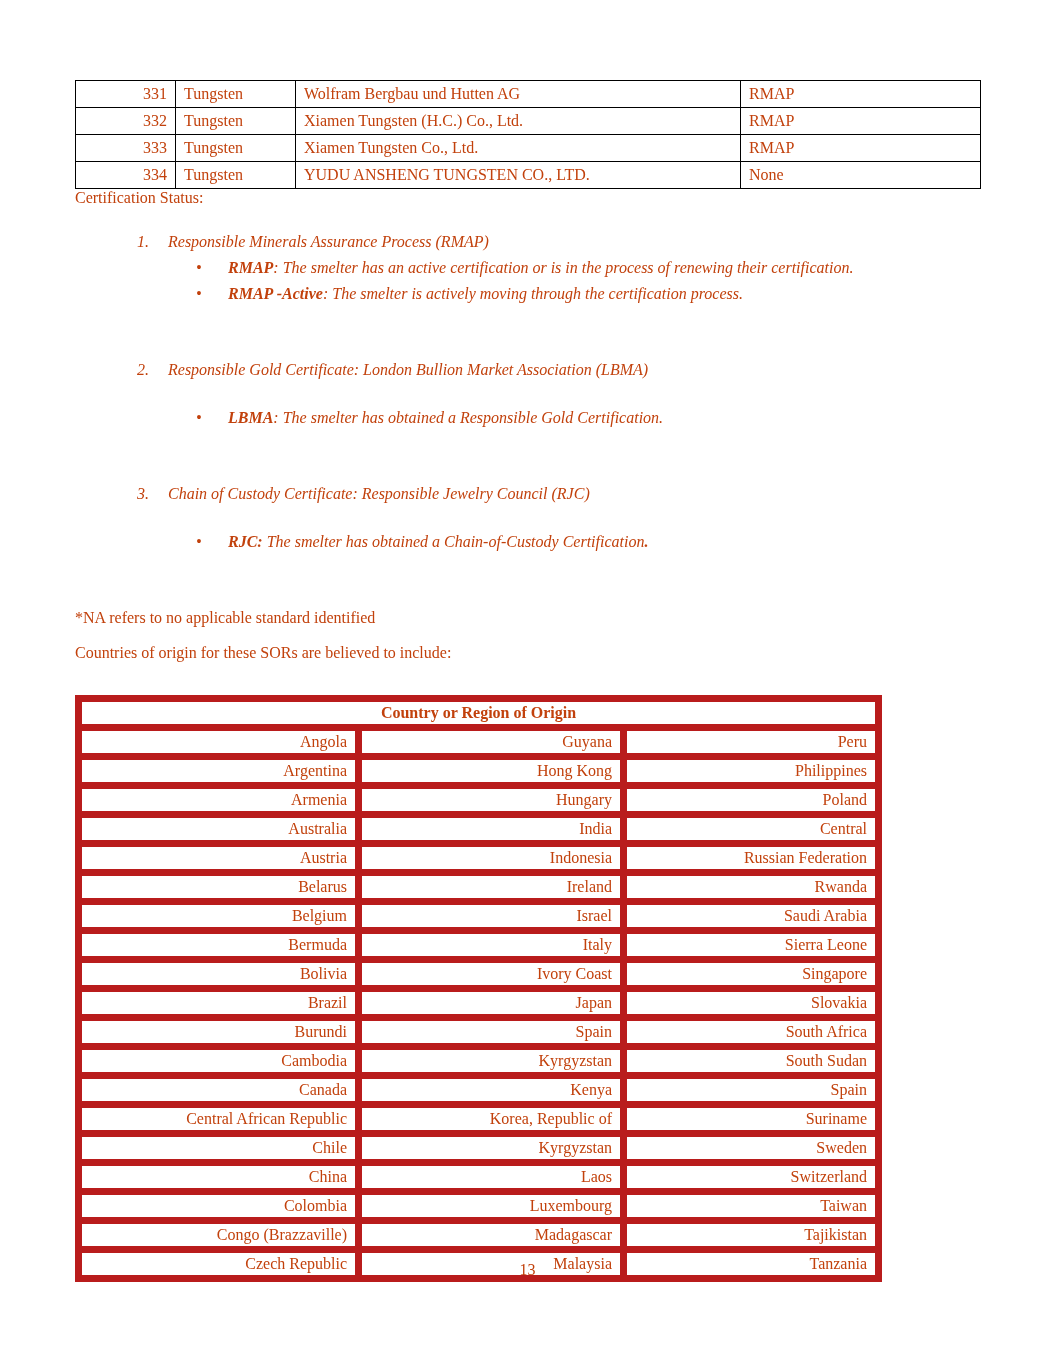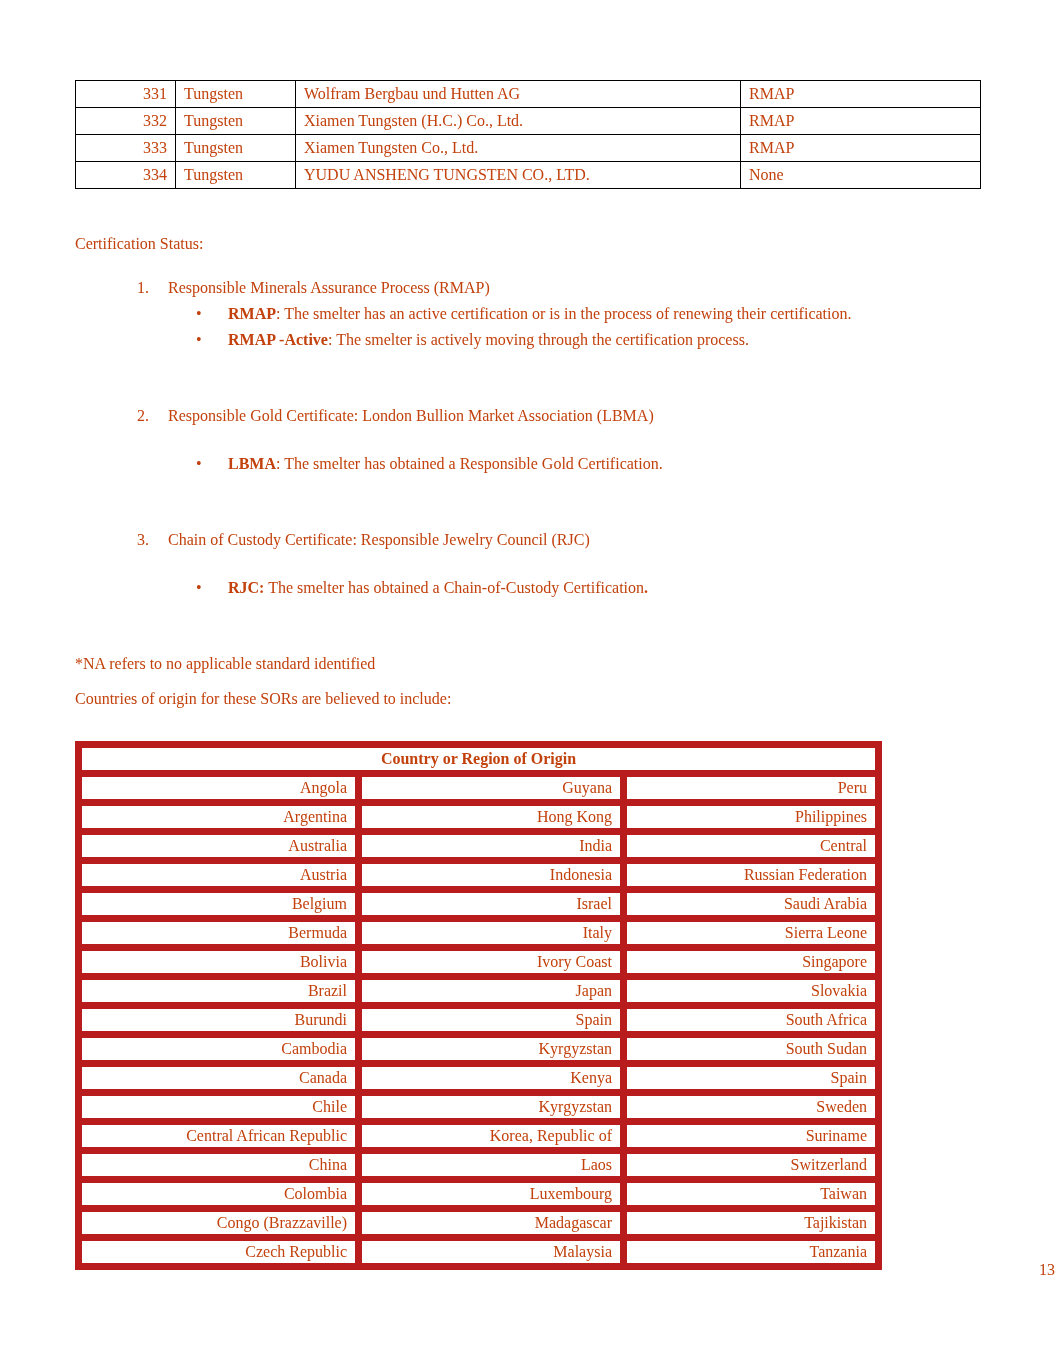--- a/index.html
+++ b/index.html
@@ -19,43 +19,43 @@
   
   table.smelter { border-collapse: collapse; width: 905px; table-layout: fixed; }
   table.smelter td { border: 1px solid #000; height: 27px; padding: 1px 8px; overflow:hidden; white-space:nowrap; }
   table.smelter col.w-num    { width: 100px; }
   table.smelter col.w-min    { width: 120px; }
   table.smelter col.w-name   { width: 445px; }
   table.smelter col.w-status { width: 240px; }
   td.c-num { text-align: right; }
 
   
-  .cert-heading { margin-top: 46px; margin-bottom: 22px; }
-  .cert-item { margin-bottom: 50px; }
+  .cert-heading { margin-bottom: 22px; }
+  .cert-item { margin-bottom: 50px; font-style: italic; }
   .cert-title { padding-left: 62px; line-height: 26px; }
   .cert-num { display: inline-block; width: 31px; }
   .bullets { }
   .cert-item:nth-child(n+2) .bullets { margin-top: 22px; }
   .bullet { padding-left: 121px; line-height: 26px; }
   .bullet-mark { display: inline-block; width: 32px; }
   .b { font-weight: bold; }
 
   .na-note { margin-top: 16px; line-height: 26px; }
   .countries-intro { margin-top: 9px; margin-bottom: 29px; line-height: 26px; }
 
   
   table.countries { border-collapse: collapse; width: 800px; table-layout: fixed; }
   table.countries th, table.countries td { border: 7px solid #b91c1c; padding: 2px 8px; overflow:hidden; white-space:nowrap; }
   table.countries th { height: 26px; font-weight: bold; text-align: center; }
   table.countries td { height: 28px; text-align: right; }
   table.countries col.cc1 { width: 280px; }
   table.countries col.cc2 { width: 265px; }
   table.countries col.cc3 { width: 255px; }
 
-  .page-number { position: absolute; top: 1261px; left: 0; right: 0; text-align: right; }
+  .page-number { position: absolute; top: 1261px; left: 0; right: 0; text-align: center; }
 </style>
 </head>
 <body>
 
 <div class="page">
   <div class="content">
 
     <table class="smelter">
       <colgroup>
         <col class="w-num">
@@ -135,30 +135,40 @@
             <td>Angola</td>
             <td>Guyana</td>
             <td>Peru</td>
           </tr>
           <tr>
             <td>Argentina</td>
             <td>Hong Kong</td>
             <td>Philippines</td>
           </tr>
           <tr>
+            <td>Armenia</td>
+            <td>Hungary</td>
+            <td>Poland</td>
+          </tr>
+          <tr>
             <td>Australia</td>
             <td>India</td>
             <td>Central</td>
           </tr>
           <tr>
             <td>Austria</td>
             <td>Indonesia</td>
             <td>Russian Federation</td>
           </tr>
           <tr>
+            <td>Belarus</td>
+            <td>Ireland</td>
+            <td>Rwanda</td>
+          </tr>
+          <tr>
             <td>Belgium</td>
             <td>Israel</td>
             <td>Saudi Arabia</td>
           </tr>
           <tr>
             <td>Bermuda</td>
             <td>Italy</td>
             <td>Sierra Leone</td>
           </tr>
           <tr>
@@ -180,30 +190,30 @@
             <td>Cambodia</td>
             <td>Kyrgyzstan</td>
             <td>South Sudan</td>
           </tr>
           <tr>
             <td>Canada</td>
             <td>Kenya</td>
             <td>Spain</td>
           </tr>
           <tr>
+            <td>Central African Republic</td>
+            <td>Korea, Republic of</td>
+            <td>Suriname</td>
+          </tr>
+          <tr>
             <td>Chile</td>
             <td>Kyrgyzstan</td>
             <td>Sweden</td>
           </tr>
           <tr>
-            <td>Central African Republic</td>
-            <td>Korea, Republic of</td>
-            <td>Suriname</td>
-          </tr>
-          <tr>
             <td>China</td>
             <td>Laos</td>
             <td>Switzerland</td>
           </tr>
           <tr>
             <td>Colombia</td>
             <td>Luxembourg</td>
             <td>Taiwan</td>
           </tr>
           <tr>

